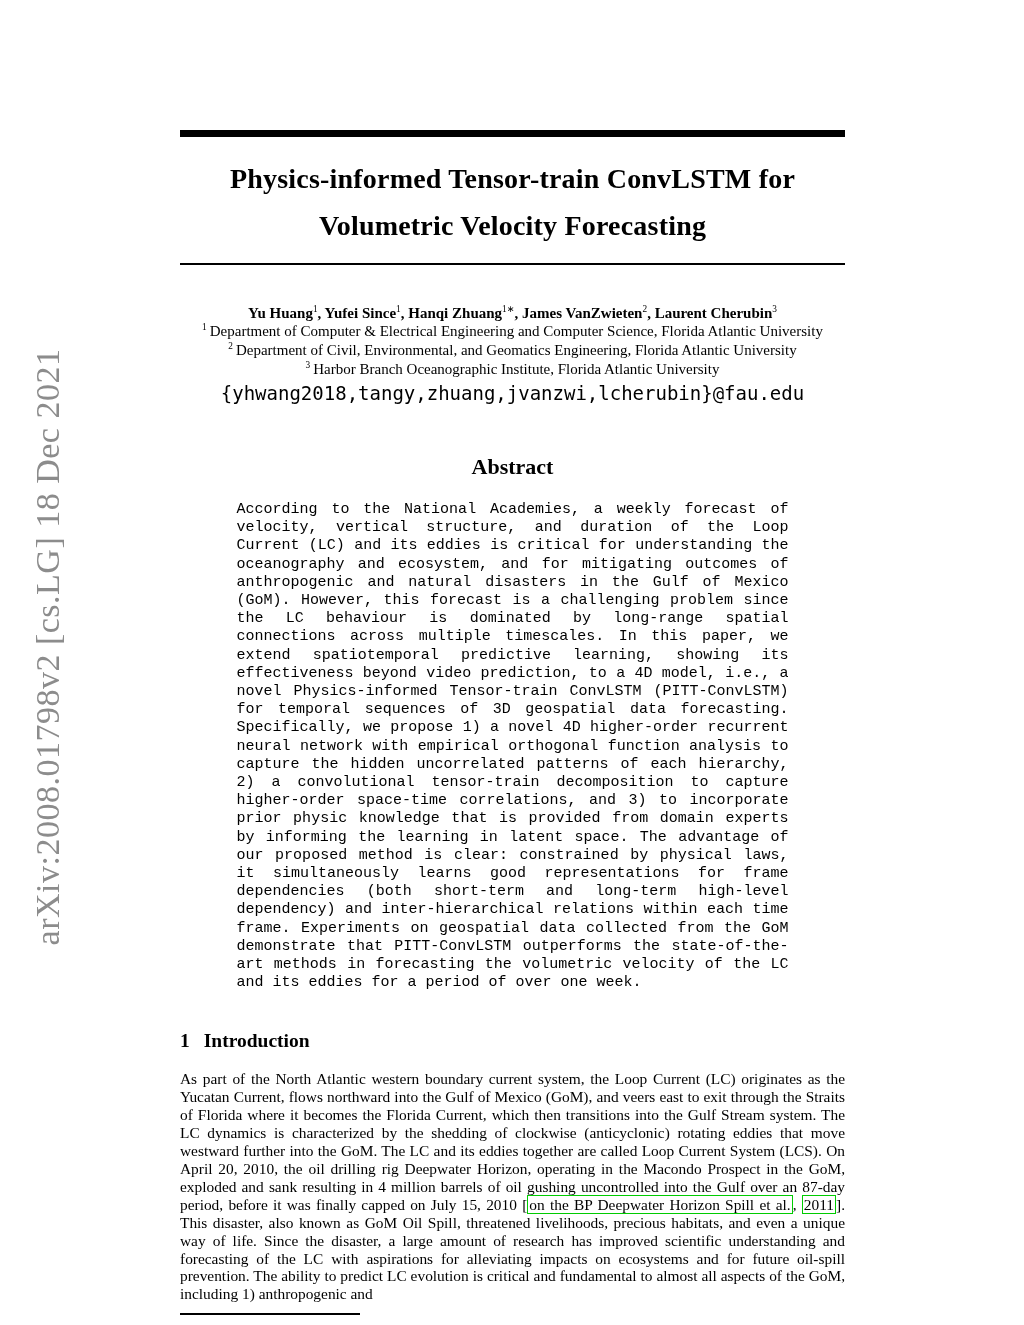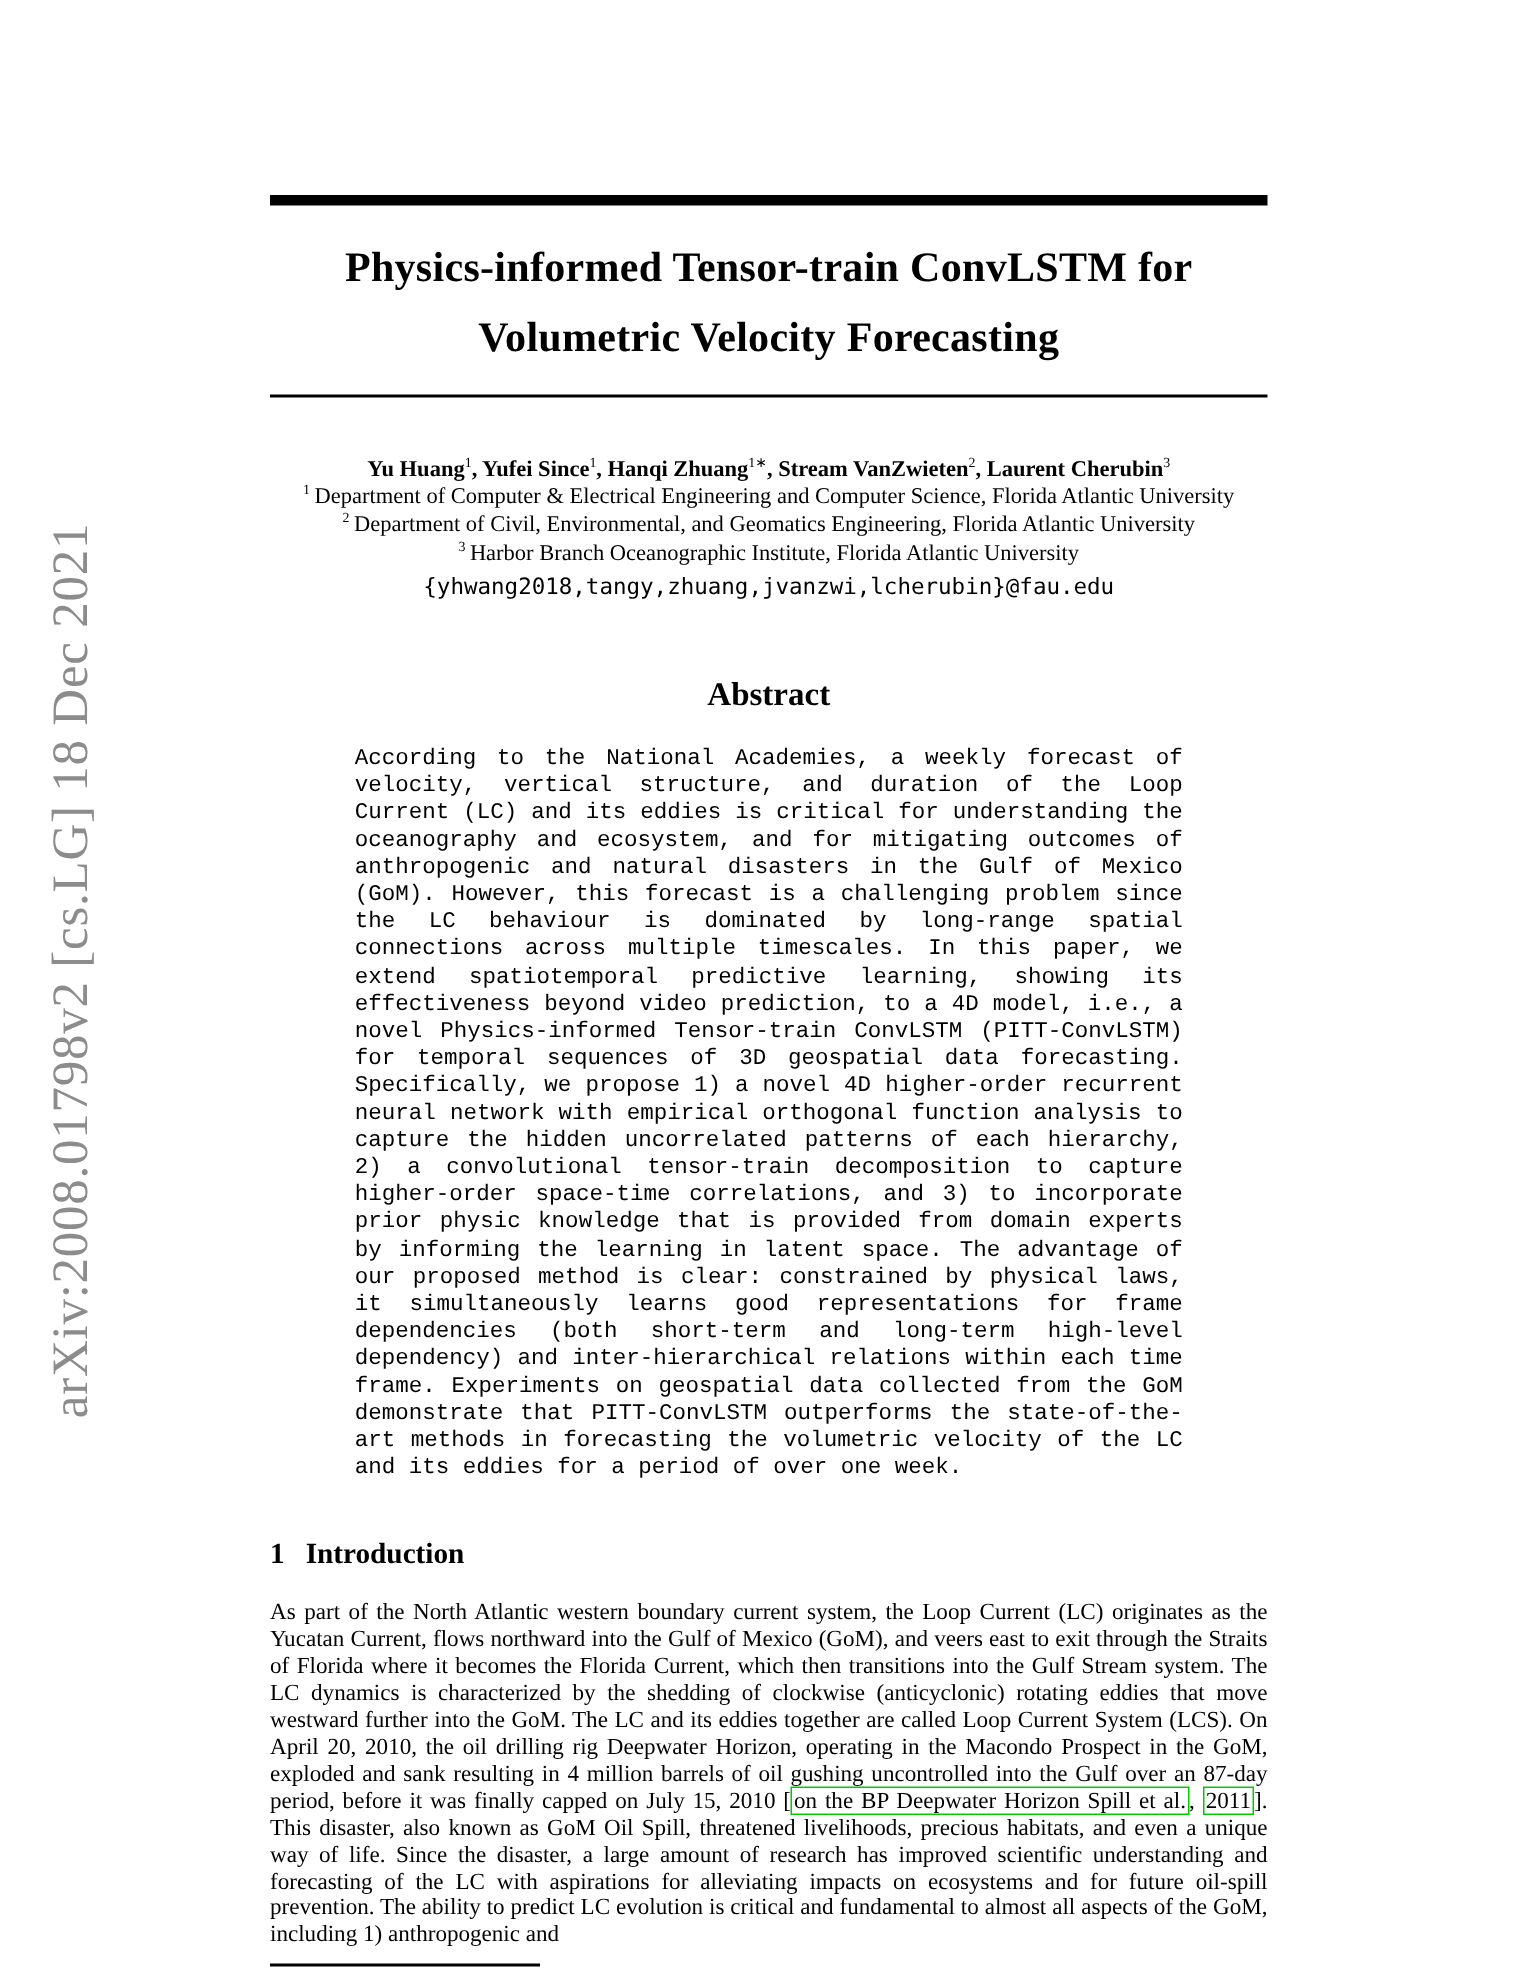--- a/index.html
+++ b/index.html
@@ -48,21 +48,21 @@
     text-align: center;
     font-size: 15px;
     line-height: 19px;
     white-space: nowrap;
   }
   .affil sup { margin-right: 3px; }
   .email {
     margin-top: 3px;
     text-align: center;
     font-family: "DejaVu Sans Mono", monospace;
-    font-size: 15px;
+    font-size: 19px;
   }
   .abstract-heading {
     margin-top: 50px;
     text-align: center;
     font-size: 22px;
     font-weight: bold;
   }
   .abstract-body {
     width: 552px;
     margin: 21px auto 0 auto;
@@ -110,21 +110,21 @@
 
   <div class="rule-thick"></div>
 
   <h1 class="title">
     <span class="tline">Physics-informed Tensor-train ConvLSTM for</span>
     <span class="tline">Volumetric Velocity Forecasting</span>
   </h1>
 
   <div class="rule-thin"></div>
 
-  <div class="authors"><span><span>Yu Huang</span><sup>1</sup><span>, </span></span><span><span>Yufei Since</span><sup>1</sup><span>, </span></span><span><span>Hanqi Zhuang</span><sup>1∗</sup><span>, </span></span><span><span>Stream VanZwieten</span><sup>2</sup><span>, </span></span><span><span>Laurent Cherubin</span><sup>3</sup><span></span></span></div>
+  <div class="authors"><span><span>Yu Huang</span><sup>1</sup><span>, </span></span><span><span>Yufei Since</span><sup>1</sup><span>, </span></span><span><span>Hanqi Zhuang</span><sup>1∗</sup><span>, </span></span><span><span>James VanZwieten</span><sup>2</sup><span>, </span></span><span><span>Laurent Cherubin</span><sup>3</sup><span></span></span></div>
 
   <div class="affils">
     <div class="affil"><sup>1</sup><span>Department of Computer &amp; Electrical Engineering and Computer Science, Florida Atlantic University</span></div>
     <div class="affil"><sup>2</sup><span>Department of Civil, Environmental, and Geomatics Engineering, Florida Atlantic University</span></div>
     <div class="affil"><sup>3</sup><span>Harbor Branch Oceanographic Institute, Florida Atlantic University</span></div>
   </div>
 
   <div class="email">{yhwang2018,tangy,zhuang,jvanzwi,lcherubin}@fau.edu</div>
 
   <div class="abstract-heading">Abstract</div>

